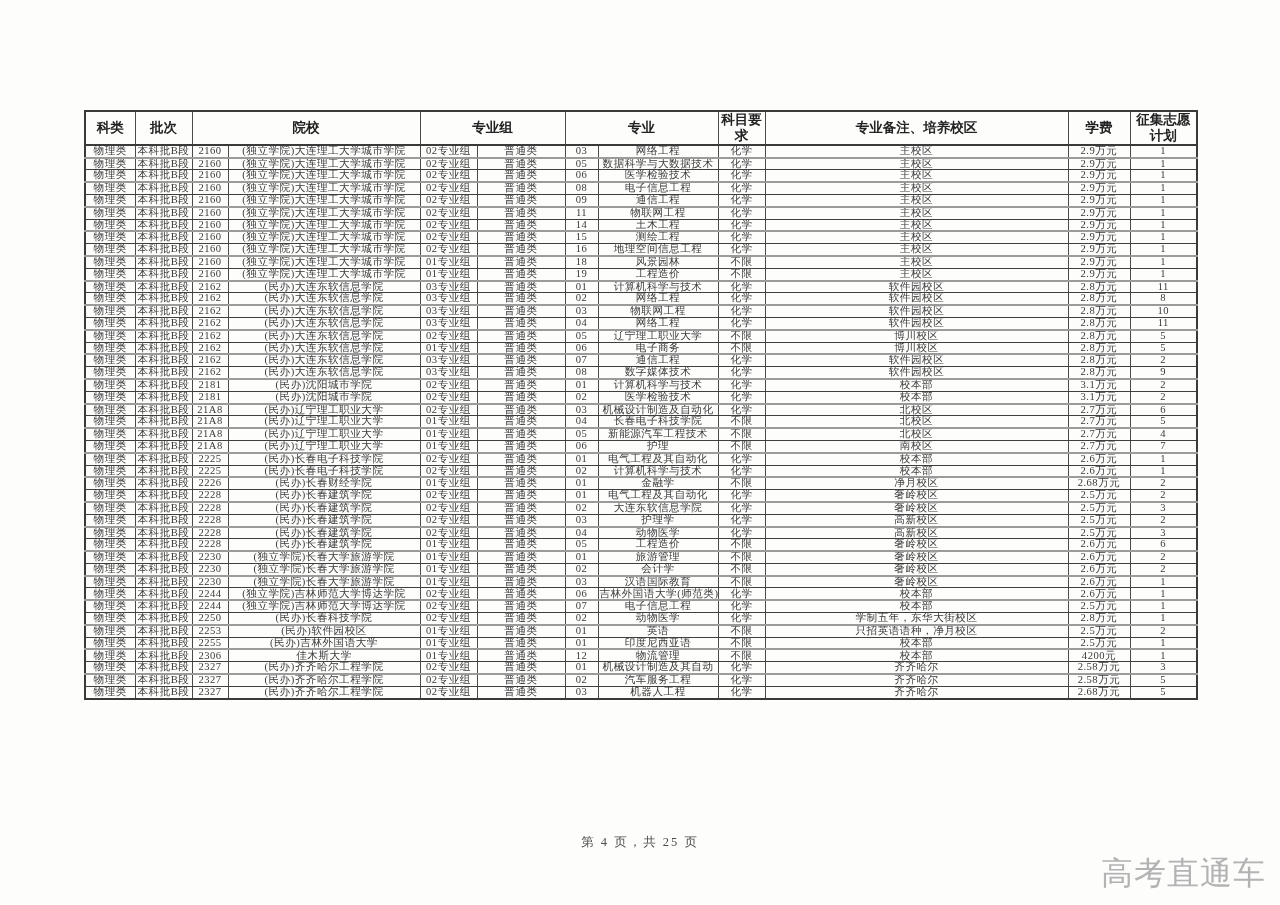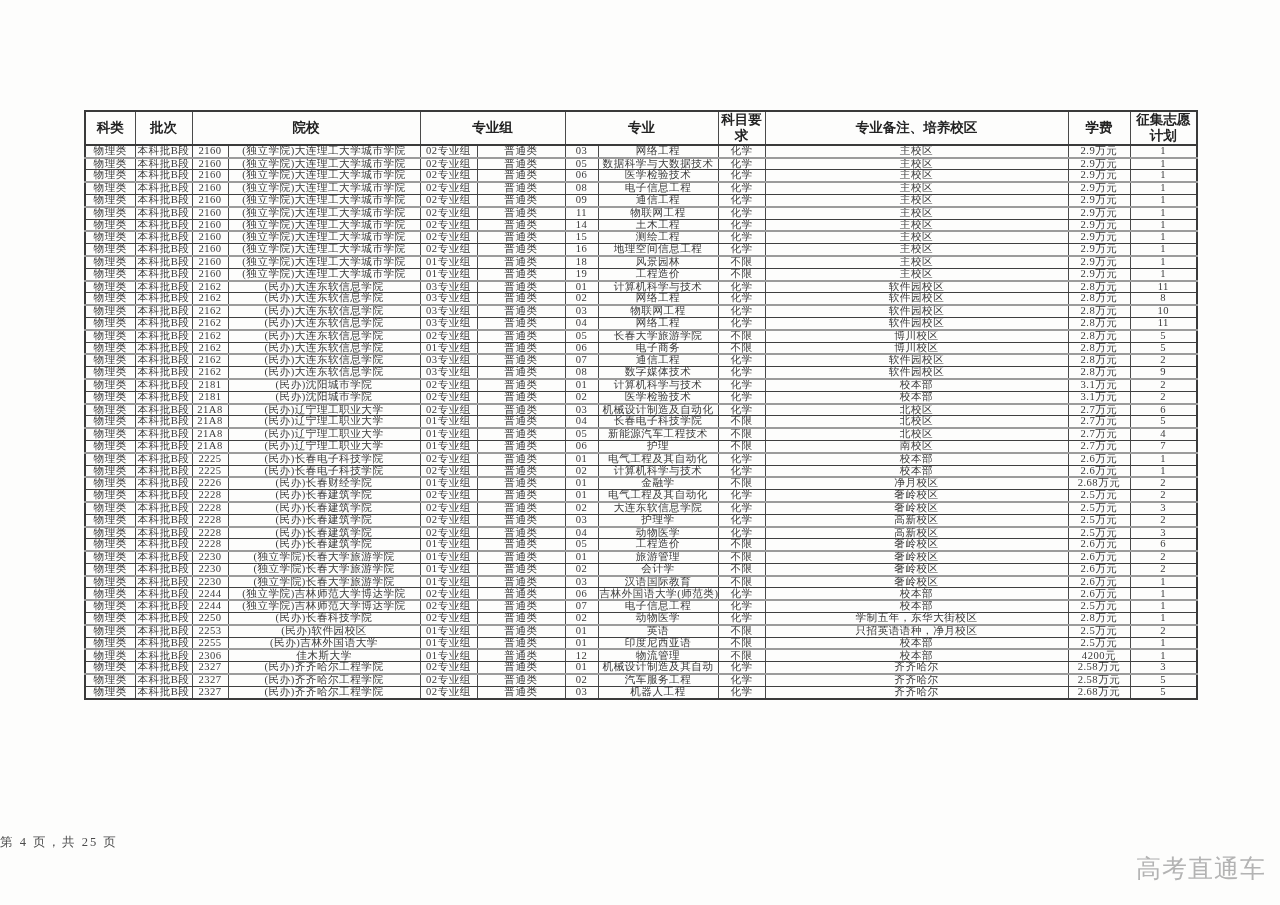--- a/index.html
+++ b/index.html
@@ -53,29 +53,30 @@
   table.plan-table tbody tr:nth-child(even) td { border-bottom: 1px solid #3f3f3f; }
   table.plan-table thead th:first-child,
   table.plan-table tbody td:first-child { border-left: 2px solid #3a3a3a; }
   table.plan-table thead th:last-child,
   table.plan-table tbody td:last-child { border-right: 2px solid #3a3a3a; }
   table.plan-table tbody tr:last-child td { border-bottom: 2px solid #3a3a3a; }
   .footer {
     position: absolute;
     top: 834px; left: 0;
     width: 1280px;
+    text-align: center;
     font-size: 12.5px;
     color: #4c4c4c;
     letter-spacing: 2px;
   }
   .watermark {
     position: absolute;
     top: 852px; right: 14px;
     font-family: "Liberation Sans", "DejaVu Sans", sans-serif;
-    font-size: 25px;
+    font-size: 32px;
     color: #b3b3b3;
     letter-spacing: 1px;
     margin-left: 28px;
   }
 </style>
 </head>
 <body>
 
 <div class="page">
 
@@ -319,21 +320,21 @@
           <td>11</td>
         </tr>
         <tr>
           <td>物理类</td>
           <td>本科批B段</td>
           <td>2162</td>
           <td>(民办)大连东软信息学院</td>
           <td>02专业组</td>
           <td>普通类</td>
           <td>05</td>
-          <td>长春大学旅游学院</td>
+          <td>辽宁理工职业大学</td>
           <td>不限</td>
           <td>博川校区</td>
           <td>2.8万元</td>
           <td>5</td>
         </tr>
         <tr>
           <td>物理类</td>
           <td>本科批B段</td>
           <td>2162</td>
           <td>(民办)大连东软信息学院</td>

